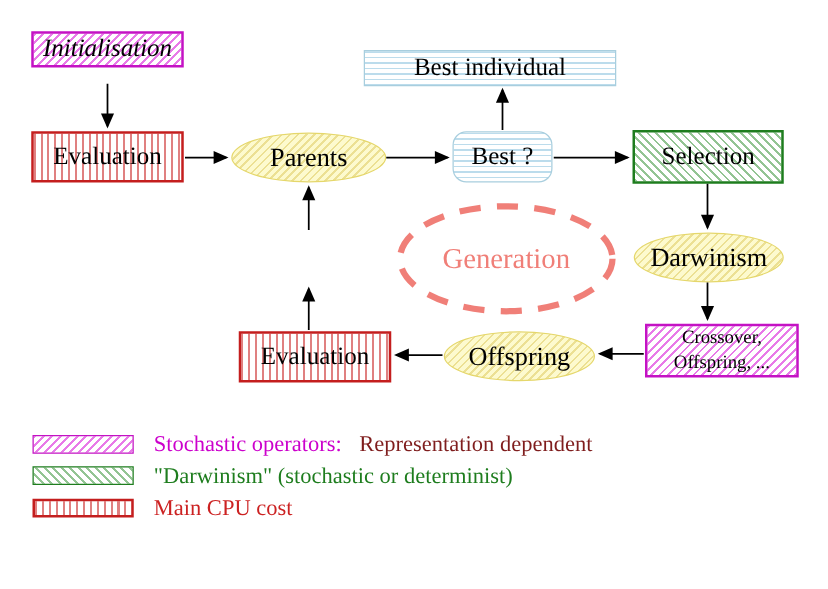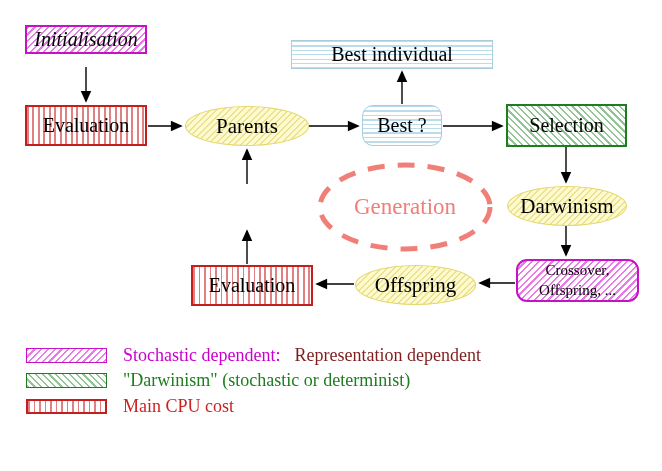--- a/index.html
+++ b/index.html
@@ -73,21 +73,21 @@
   <div class="node ellipse-yellow" style="left:185px;top:106px;width:124px;height:40px;">Parents</div>
 
   <div class="node stripe-cyan" style="left:291px;top:40px;width:202px;height:29px;">Best individual</div>
 
   <div class="node stripe-cyan rounded" style="left:362px;top:105px;width:80px;height:41px;">Best ?</div>
 
   <div class="node hatch-green" style="left:506px;top:104px;width:121px;height:43px;">Selection</div>
 
   <div class="node ellipse-yellow" style="left:507px;top:186px;width:120px;height:40px;">Darwinism</div>
 
-  <div class="node hatch-magenta two-line" style="left:516px;top:259px;width:123px;height:43px;border-radius:11px;">
+  <div class="node hatch-magenta two-line" style="left:516px;top:259px;width:123px;height:43px;">
     <div>Crossover,</div>
     <div>Offspring, ...</div>
   </div>
 
   <div class="node ellipse-yellow" style="left:355px;top:265px;width:121px;height:40px;">Offspring</div>
 
   <div class="node stripe-red" style="left:191px;top:265px;width:122px;height:41px;">Evaluation</div>
 
 
   <div id="generation-label">Generation</div>
@@ -109,21 +109,21 @@
       <line x1="566" y1="226" x2="566" y2="255" marker-end="url(#arr)"></line>
       <line x1="515" y1="283" x2="480" y2="283" marker-end="url(#arr)"></line>
       <line x1="354" y1="284" x2="317" y2="284" marker-end="url(#arr)"></line>
       <line x1="247" y1="264" x2="247" y2="231" marker-end="url(#arr)"></line>
       <line x1="247" y1="184" x2="247" y2="150" marker-end="url(#arr)"></line>
     </g>
   </svg>
 
   <div class="legend-row" style="top:346px;">
     <span class="swatch hatch-magenta"></span>
-    <span style="color:#cc00cc;">Stochastic dependent:</span>
+    <span style="color:#cc00cc;">Stochastic operators:</span>
     <span class="gap-left" style="color:#7f1d1d;">Representation dependent</span>
   </div>
 
   <div class="legend-row" style="top:371px;">
     <span class="swatch hatch-green"></span>
     <span style="color:#1e7d1e;">"Darwinism" (stochastic or determinist)</span>
   </div>
 
   <div class="legend-row" style="top:397px;">
     <span class="swatch stripe-red"></span>

